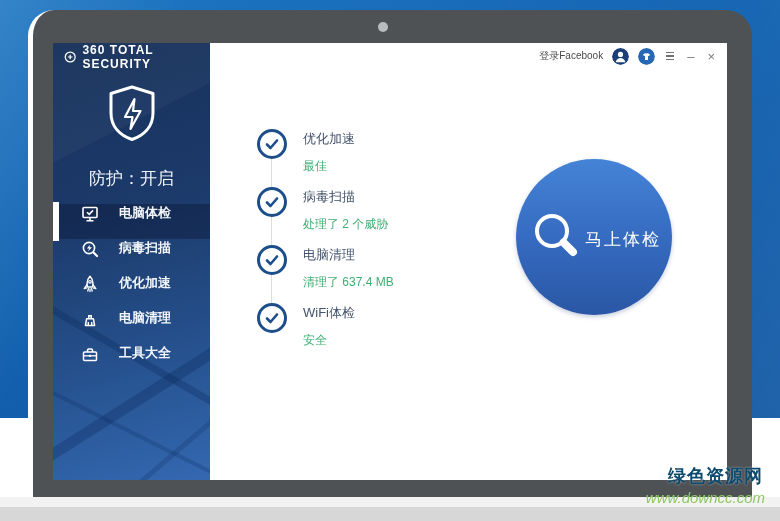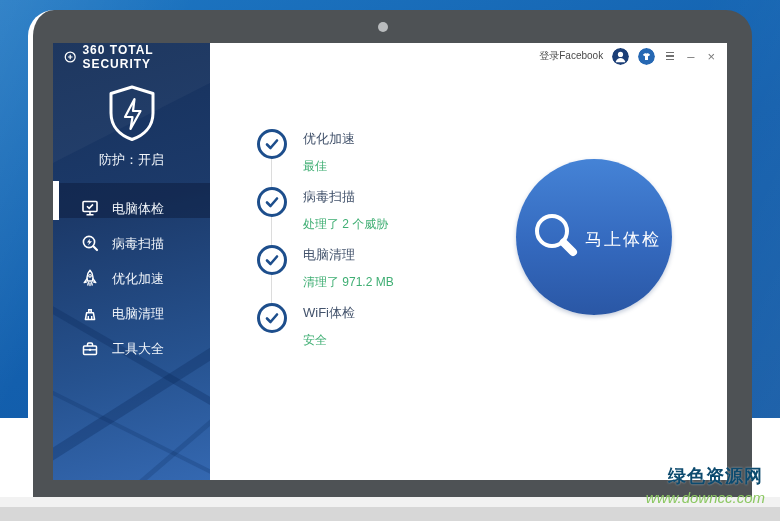--- a/index.html
+++ b/index.html
@@ -22,24 +22,24 @@
   .camera { position:absolute; left:345px; top:12px; width:10px; height:10px; border-radius:50%; background:#b9bcbe; }
   .screen { position:absolute; left:20px; top:33px; width:674px; height:437px; background:#fff; display:flex; }
 
   
   .sidebar { position:relative; width:157px; height:437px; overflow:hidden; flex:none;
     background:linear-gradient(165deg, #16305a 0%, #1c3a6a 38%, #26528f 72%, #3468b1 100%); color:#fff; }
   .sidebar .pattern { position:absolute; inset:0; }
   .logo-row { position:relative; height:27px; display:flex; align-items:center; padding-left:11px; gap:6px; }
   .logo-text { font-size:12px; font-weight:bold; letter-spacing:1px; color:#fff; }
   .shield-wrap { position:relative; display:flex; flex-direction:column; align-items:center; margin-top:14px; }
-  .protect-label { margin-top:9px; font-size:13px; color:#f2f6fb; }
+  .protect-label { margin-top:25px; font-size:17px; color:#f2f6fb; }
   .menu { position:relative; margin-top:14px; }
-  .menu-item { position:relative; height:35px; display:flex; align-items:flex-end; padding-left:27px; gap:12px;
-    font-size:13px; color:#f2f6fb; cursor:pointer; }
+  .menu-item { position:relative; height:35px; display:flex; align-items:flex-start; padding-left:27px; gap:19px;
+    font-size:13px; color:#f2f6fb; cursor:pointer;font-weight:bold; }
   .menu-item.active { background:rgba(10,25,55,.45); }
   .menu-item.active::before { content:""; position:absolute; left:0; top:-2px; bottom:-2px; width:6px; background:#fff; }
   .menu-icon { width:20px; height:20px; flex:none; }
 
   
   .main-col { position:relative; flex:1; display:flex; flex-direction:column; }
   .titlebar { height:26px; background:#fff; display:flex; align-items:center; justify-content:flex-end;
     padding-right:10px; gap:9px; }
   .login-link { font-size:10px; color:#4a4a4a; cursor:pointer; }
   .round-ico { width:17px; height:17px; border-radius:50%; overflow:hidden; cursor:pointer; }
@@ -220,21 +220,21 @@
             </div>
 
             <div class="check-row">
               <span class="check-circle">
                 <svg width="18" height="18" viewBox="0 0 18 18">
                     <path d="M4 9.5 L7.5 13 L14 5.5" fill="none" stroke="#1d4e8c" stroke-width="2.6" stroke-linecap="round" stroke-linejoin="round"></path>
                   </svg>
               </span>
               <span class="check-texts">
                 <div class="check-label">电脑清理</div>
-                <div class="check-status">清理了 971.2 MB</div>
+                <div class="check-status">清理了 637.4 MB</div>
               </span>
             </div>
 
             <div class="check-row">
               <span class="check-circle">
                 <svg width="18" height="18" viewBox="0 0 18 18">
                     <path d="M4 9.5 L7.5 13 L14 5.5" fill="none" stroke="#1d4e8c" stroke-width="2.6" stroke-linecap="round" stroke-linejoin="round"></path>
                   </svg>
               </span>
               <span class="check-texts">

